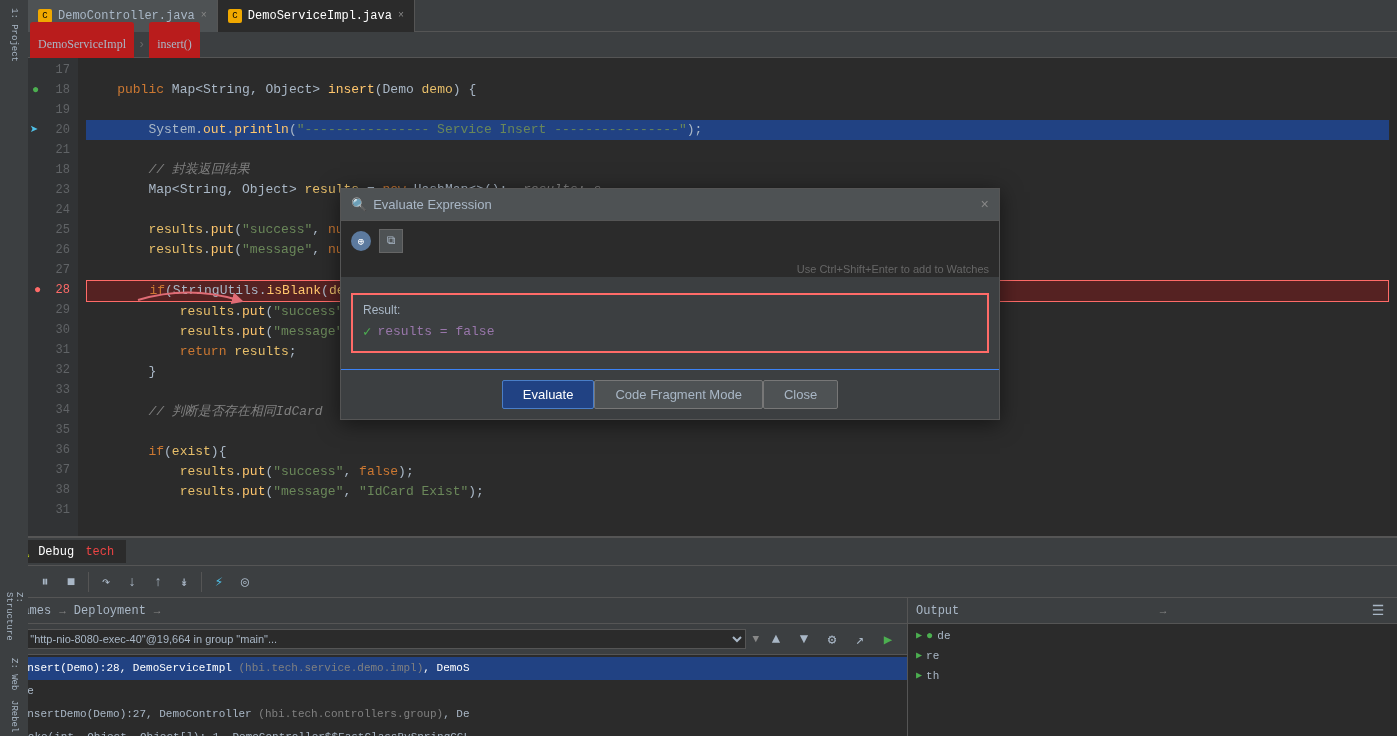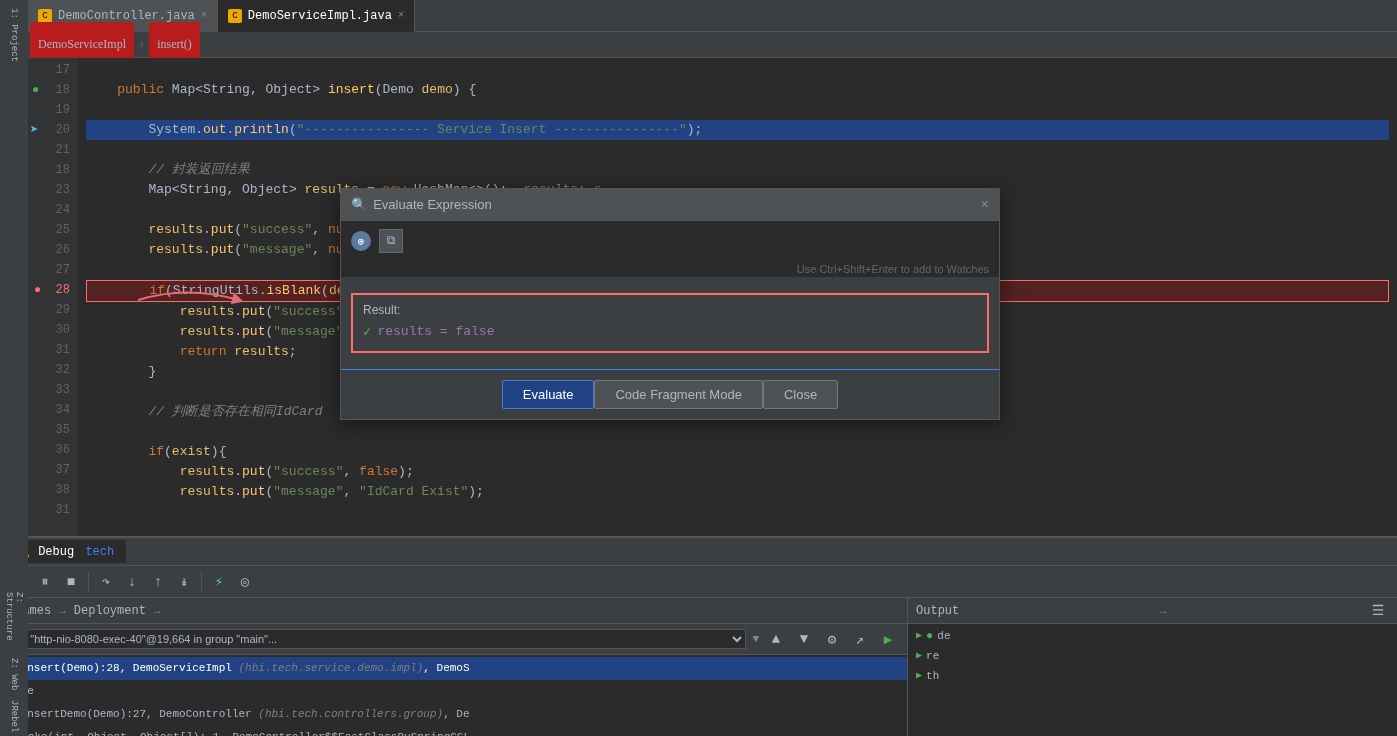--- a/index.html
+++ b/index.html
@@ -264,21 +264,21 @@
       padding: 2px 8px;
       font-size: 11px;
       line-height: 18px;
       cursor: pointer;
       color: #a9b7c6;
     }
     .frame-item.active {
       background: #214283;
       color: #fff;
     }
-    .frame-italic { font-style: italic; color: #808080; }
+    .frame-italic { color: #808080; }
 
     .debug-right {
       flex: 1;
       display: flex;
       flex-direction: column;
     }
 
     .output-bar {
       display: flex;
       align-items: center;
@@ -606,21 +606,21 @@
       <button class="dialog-btn">Close</button>
     </div>
   </div>
 </div>
 
 <div class="debug-panel">
   <div class="debug-tabs">
     <div class="debug-tab active">
       <span style="color:#4CAF50;">🐛</span>
       <span>Debug</span>
-      <span style="color:#3b82f6; margin-left:4px;">tech</span>
+      <span style="color:#ef4444; margin-left:4px;">tech</span>
     </div>
   </div>
 
   <div class="debug-toolbar">
     <div class="debug-btn green" title="Resume">▶</div>
     <div class="debug-btn" title="Pause">⏸</div>
     <div class="debug-btn" title="Stop">■</div>
     <div style="width:1px; height:20px; background:#555; margin:0 2px;"></div>
     <div class="debug-btn" title="Step Over">↷</div>
     <div class="debug-btn" title="Step Into">↓</div>

